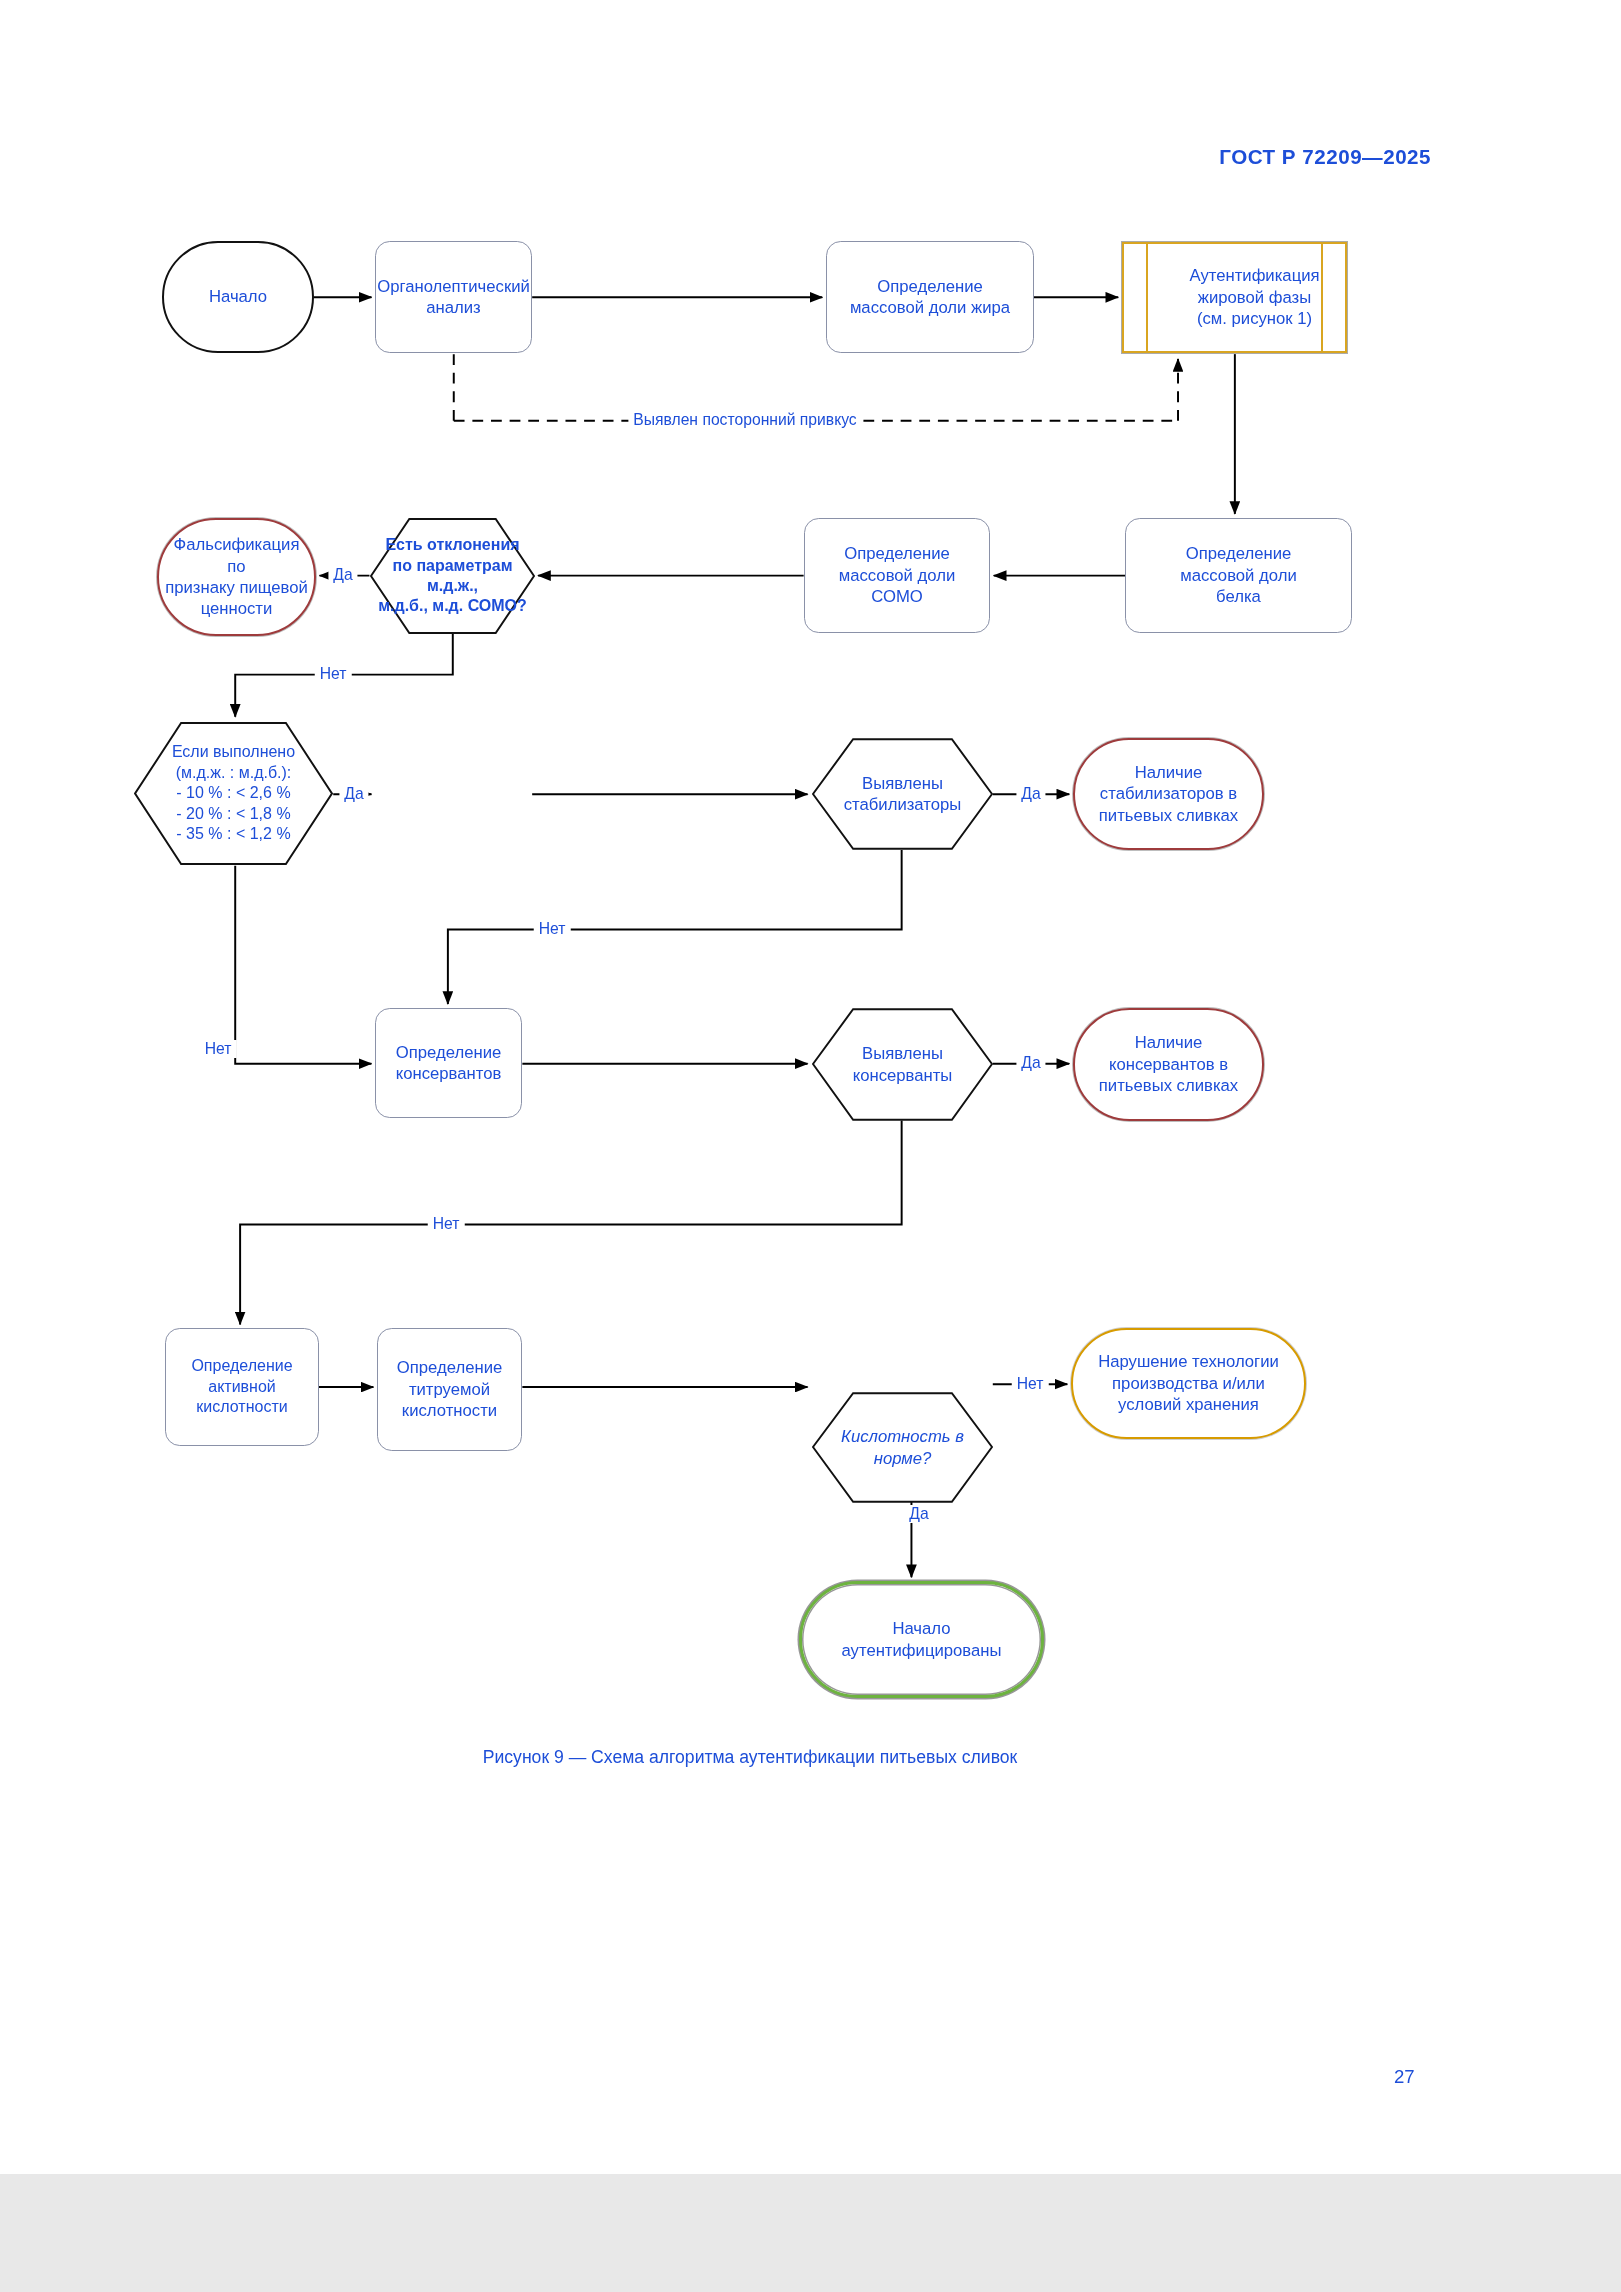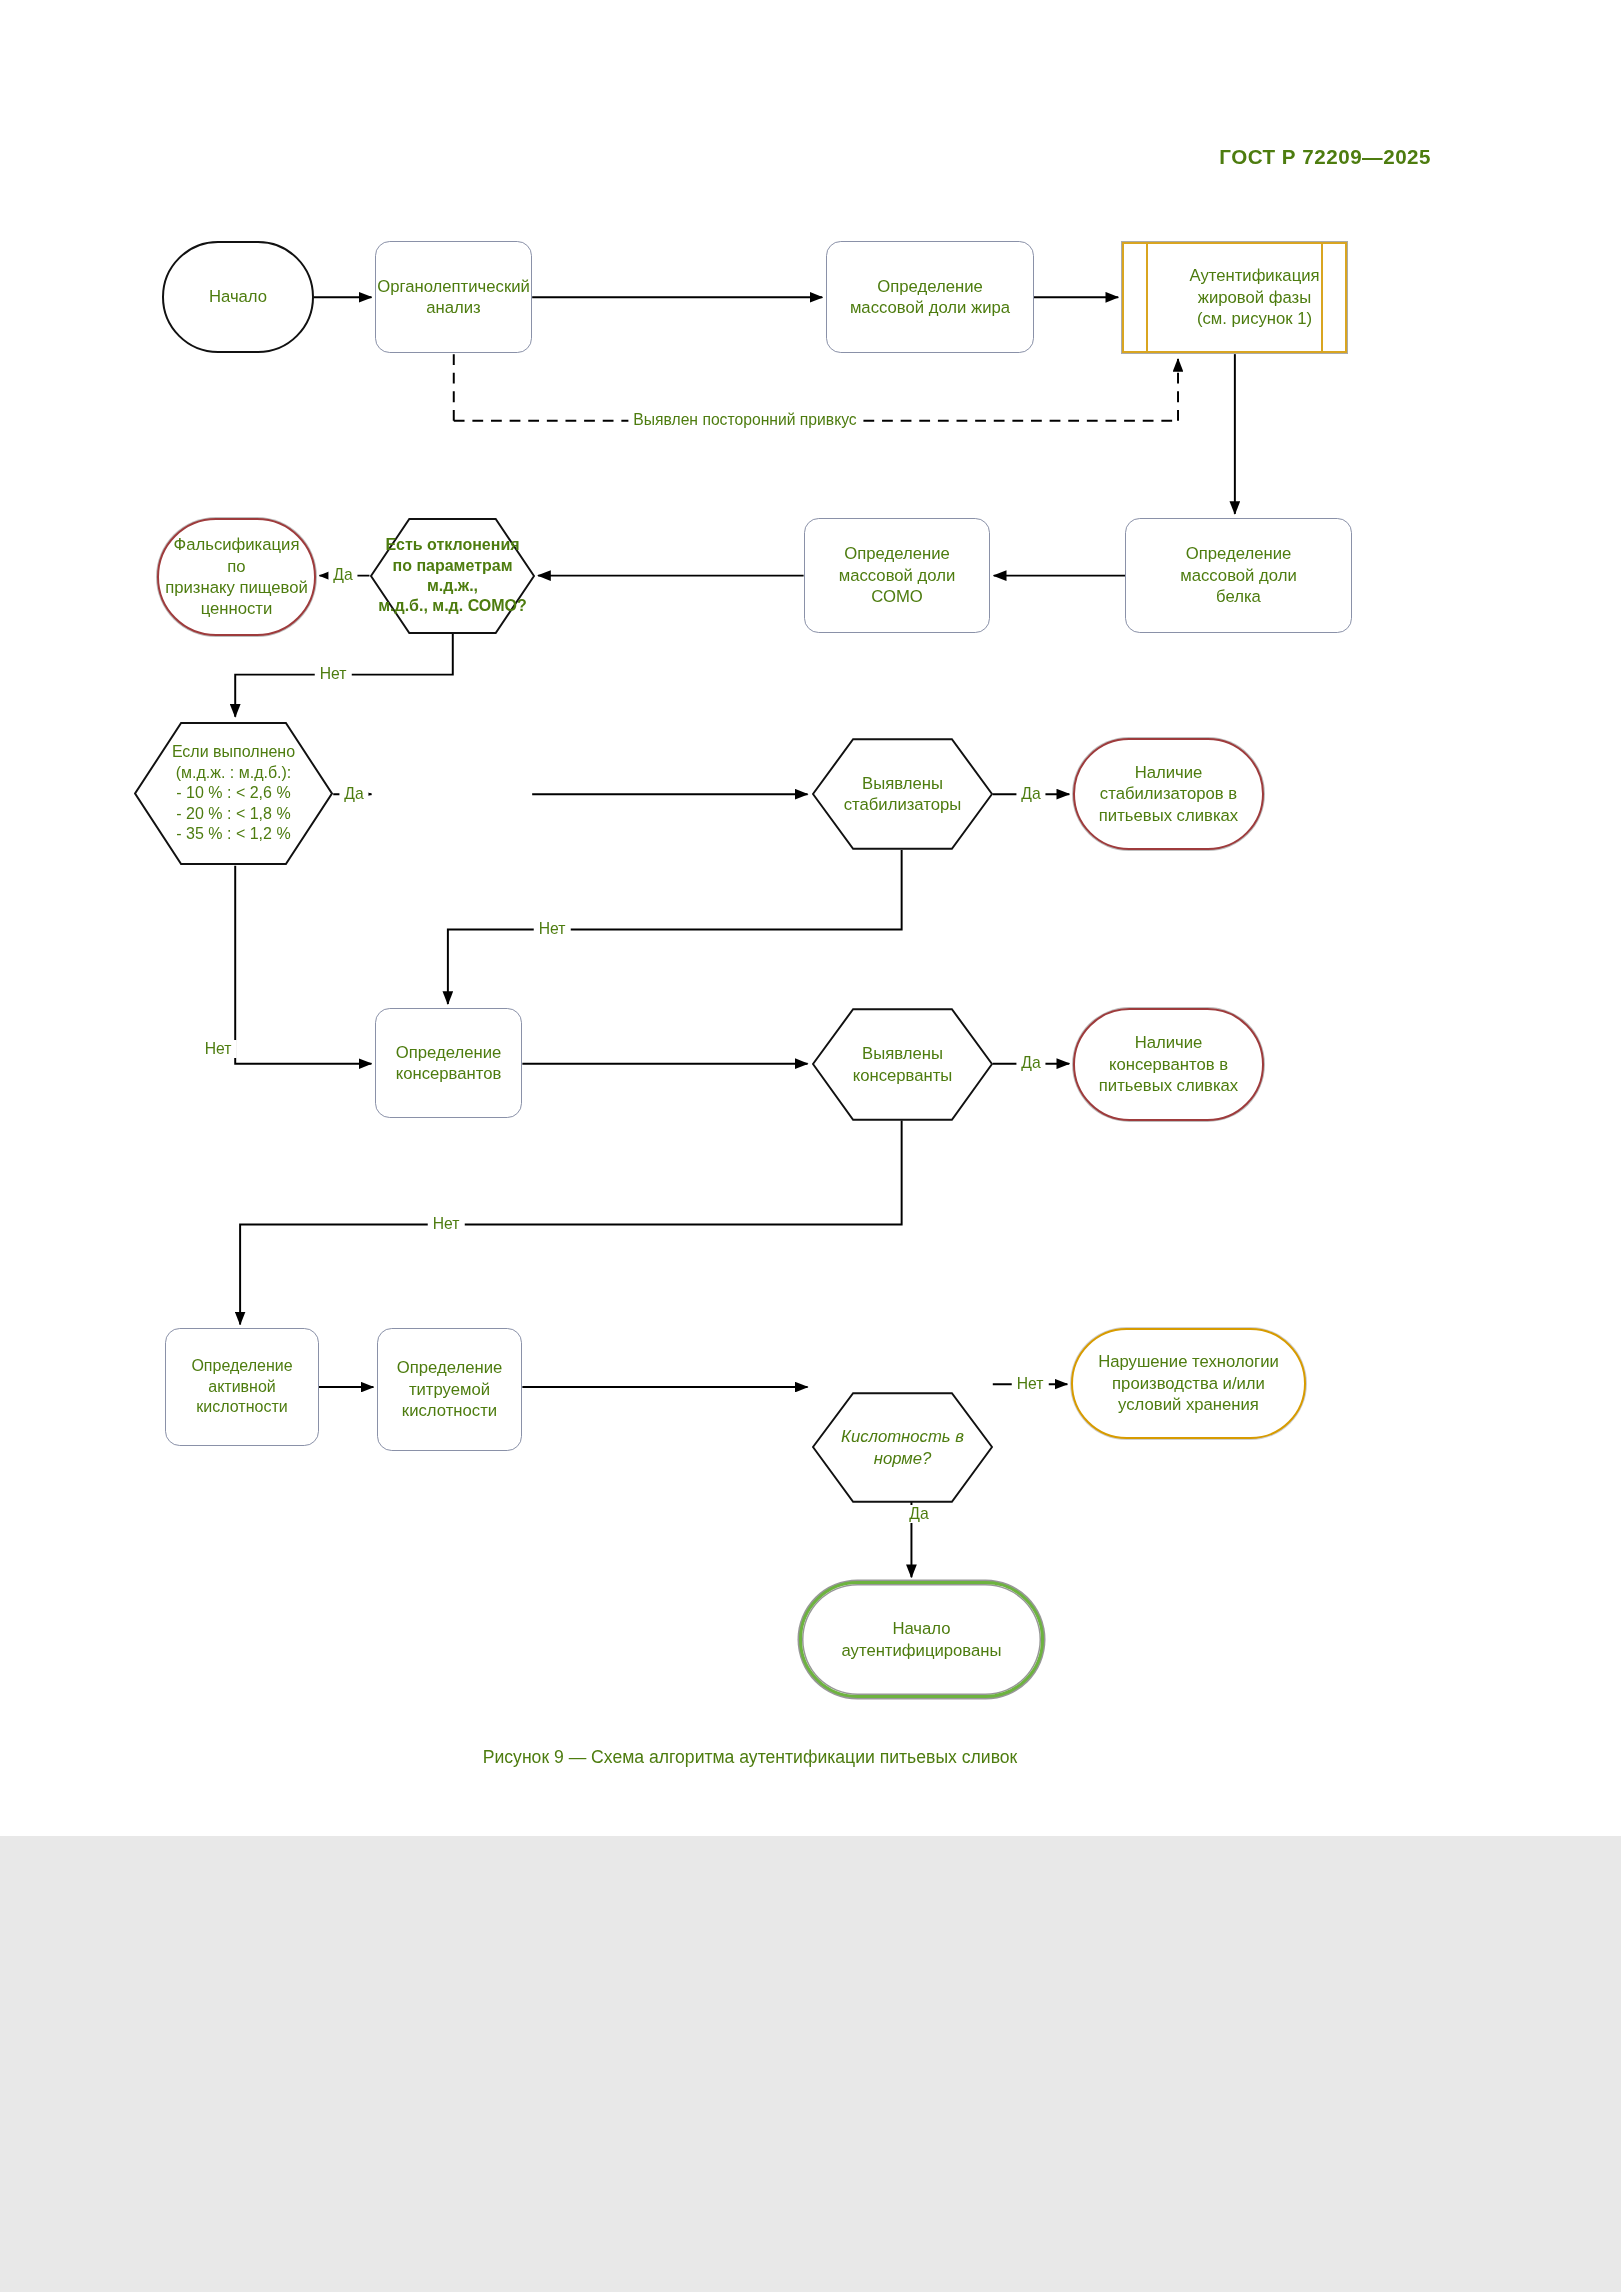--- a/index.html
+++ b/index.html
@@ -1,22 +1,22 @@
 <!DOCTYPE html>
 <html><head>
 <meta charset="utf-8">
 <style>
   html,body{margin:0;padding:0;background:#e8e8e8;}
   .page{
     position:relative;
-    width:1621px;height:1836px;
+    width:1621px;height:2174px;
     margin:0 auto;
     background:#ffffff;
     font-family:"Liberation Sans", sans-serif;
-    color:#4d7c0f;
+    color:#1d4ed8;
     overflow:hidden;
   }
   .hdr{
     position:absolute; top:145px; right:190px;
     font-size:20.6px; font-weight:bold; letter-spacing:0.5px;
   }
   .pagenum{ position:absolute; left:1394px; top:2066px; font-size:18.6px; }
   .caption{
     position:absolute; left:750px; top:1747px; transform:translateX(-50%);
     font-size:17.6px; white-space:nowrap;

